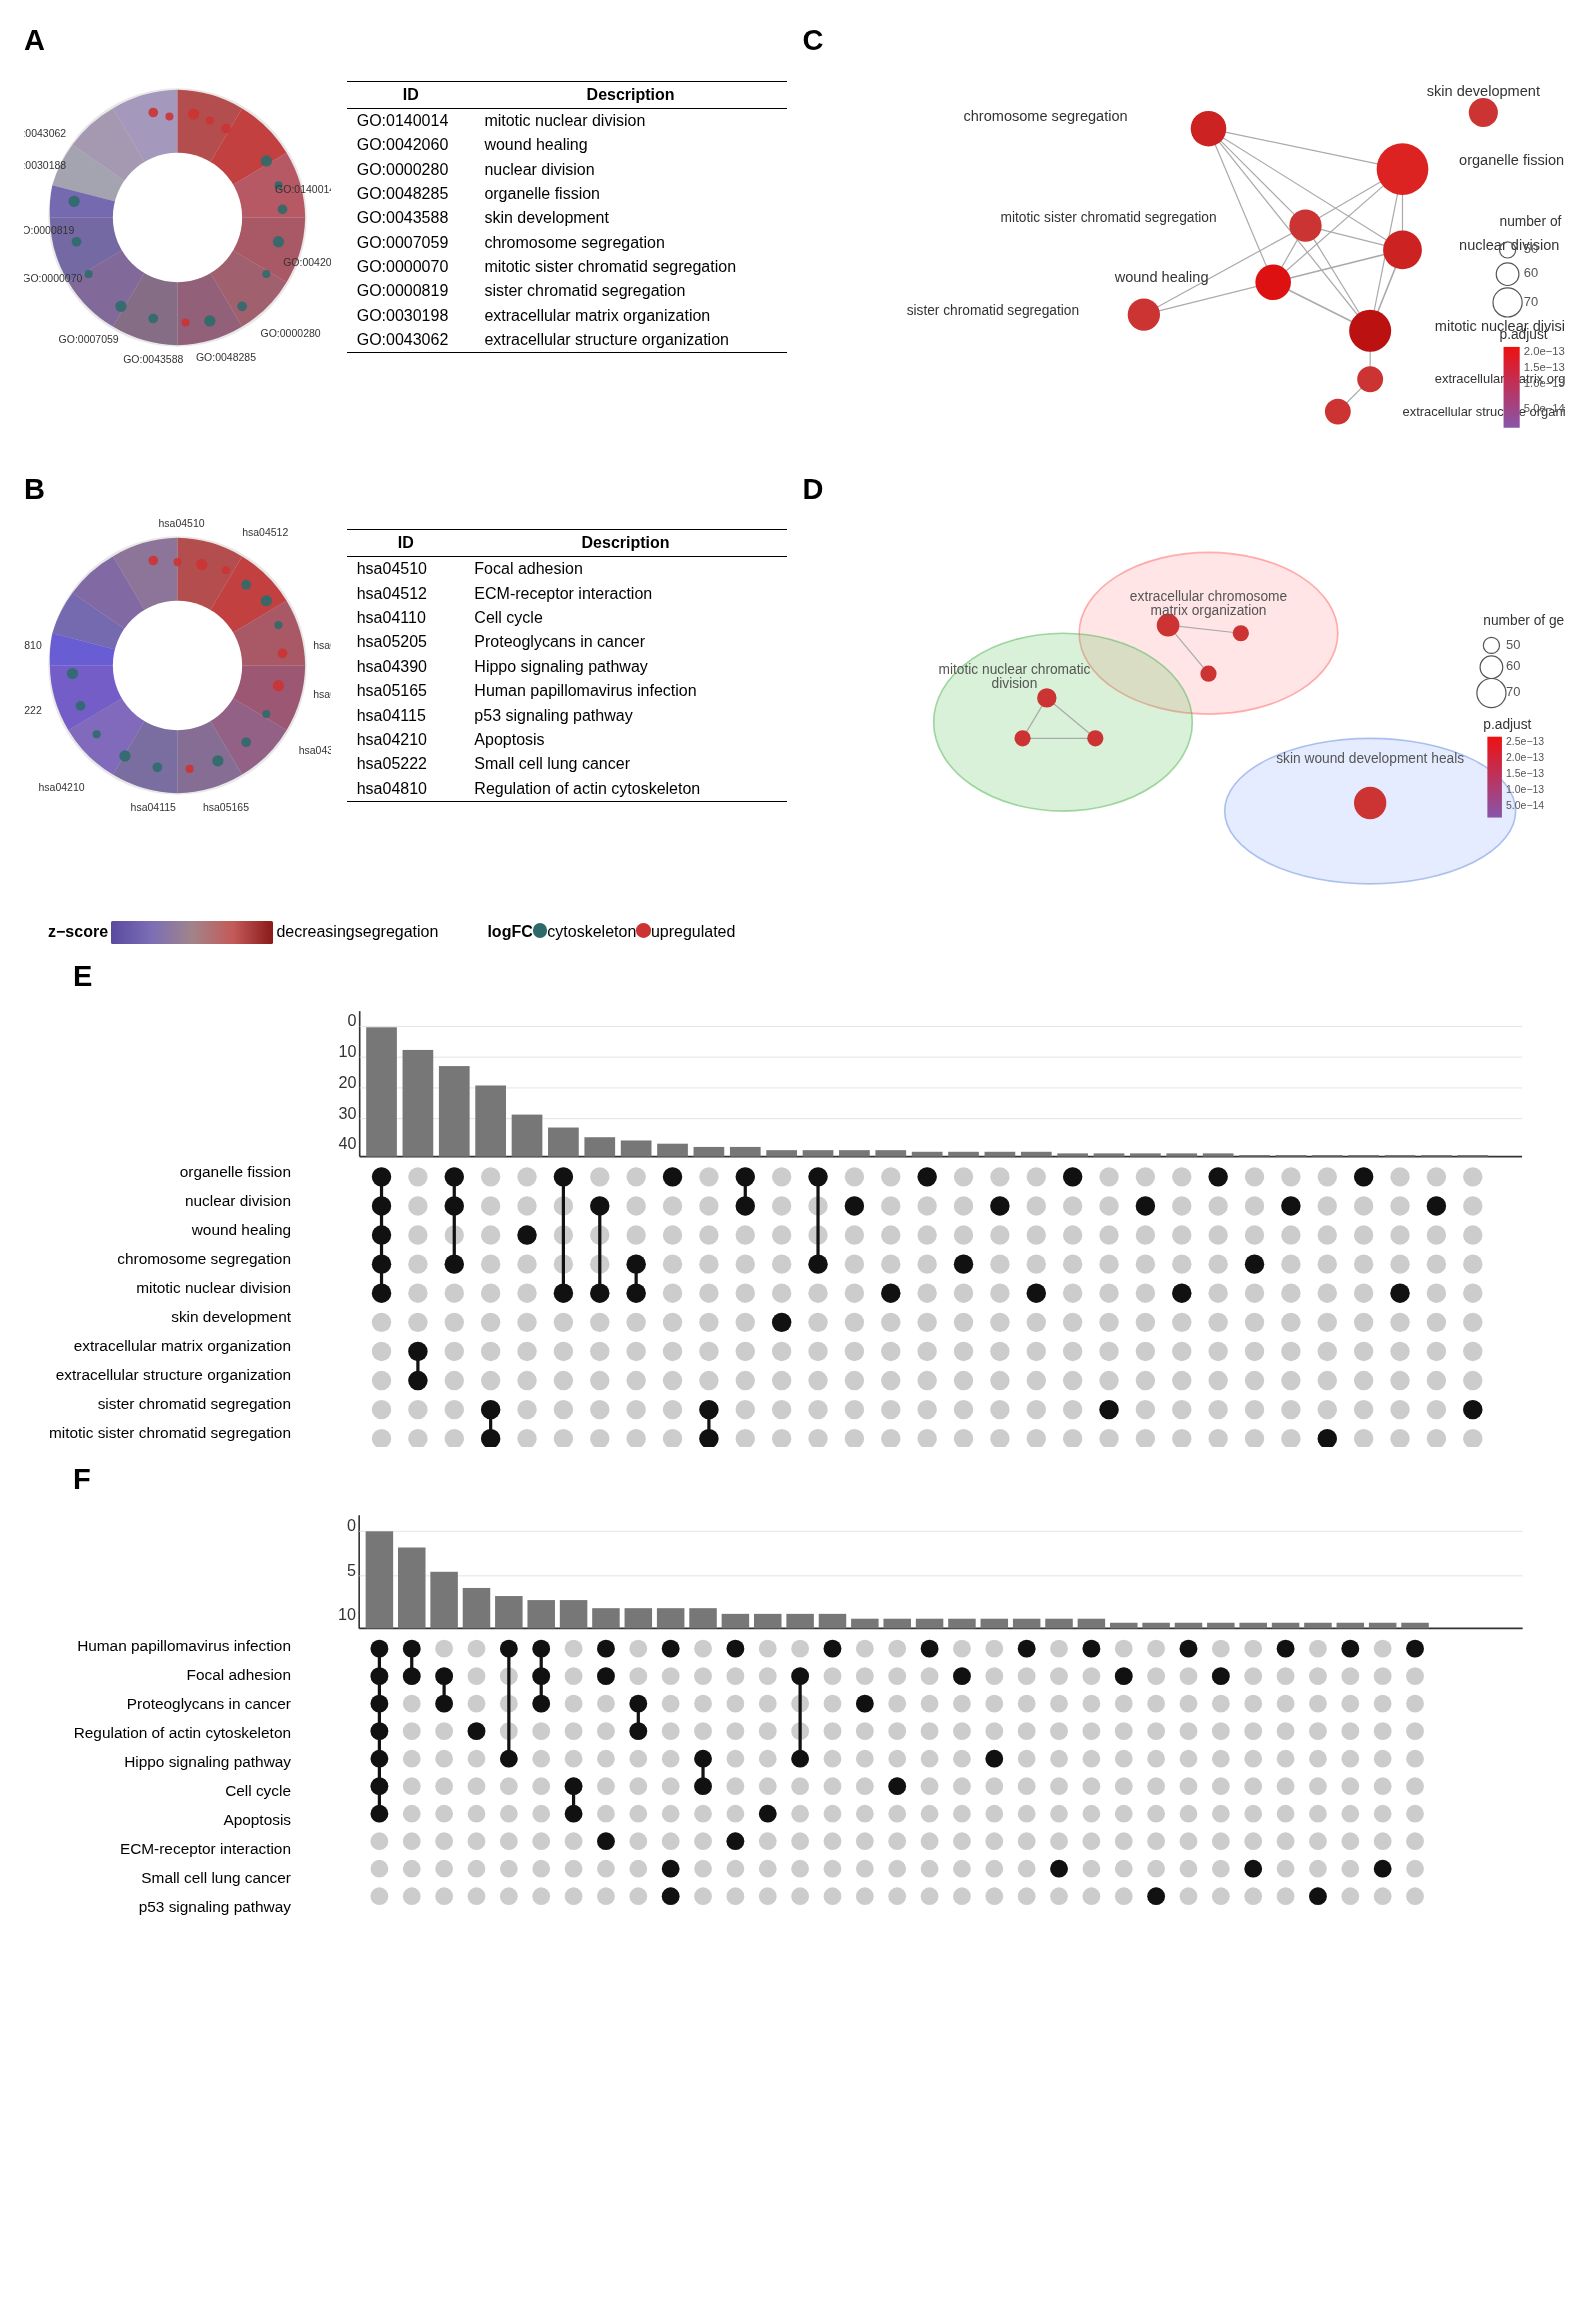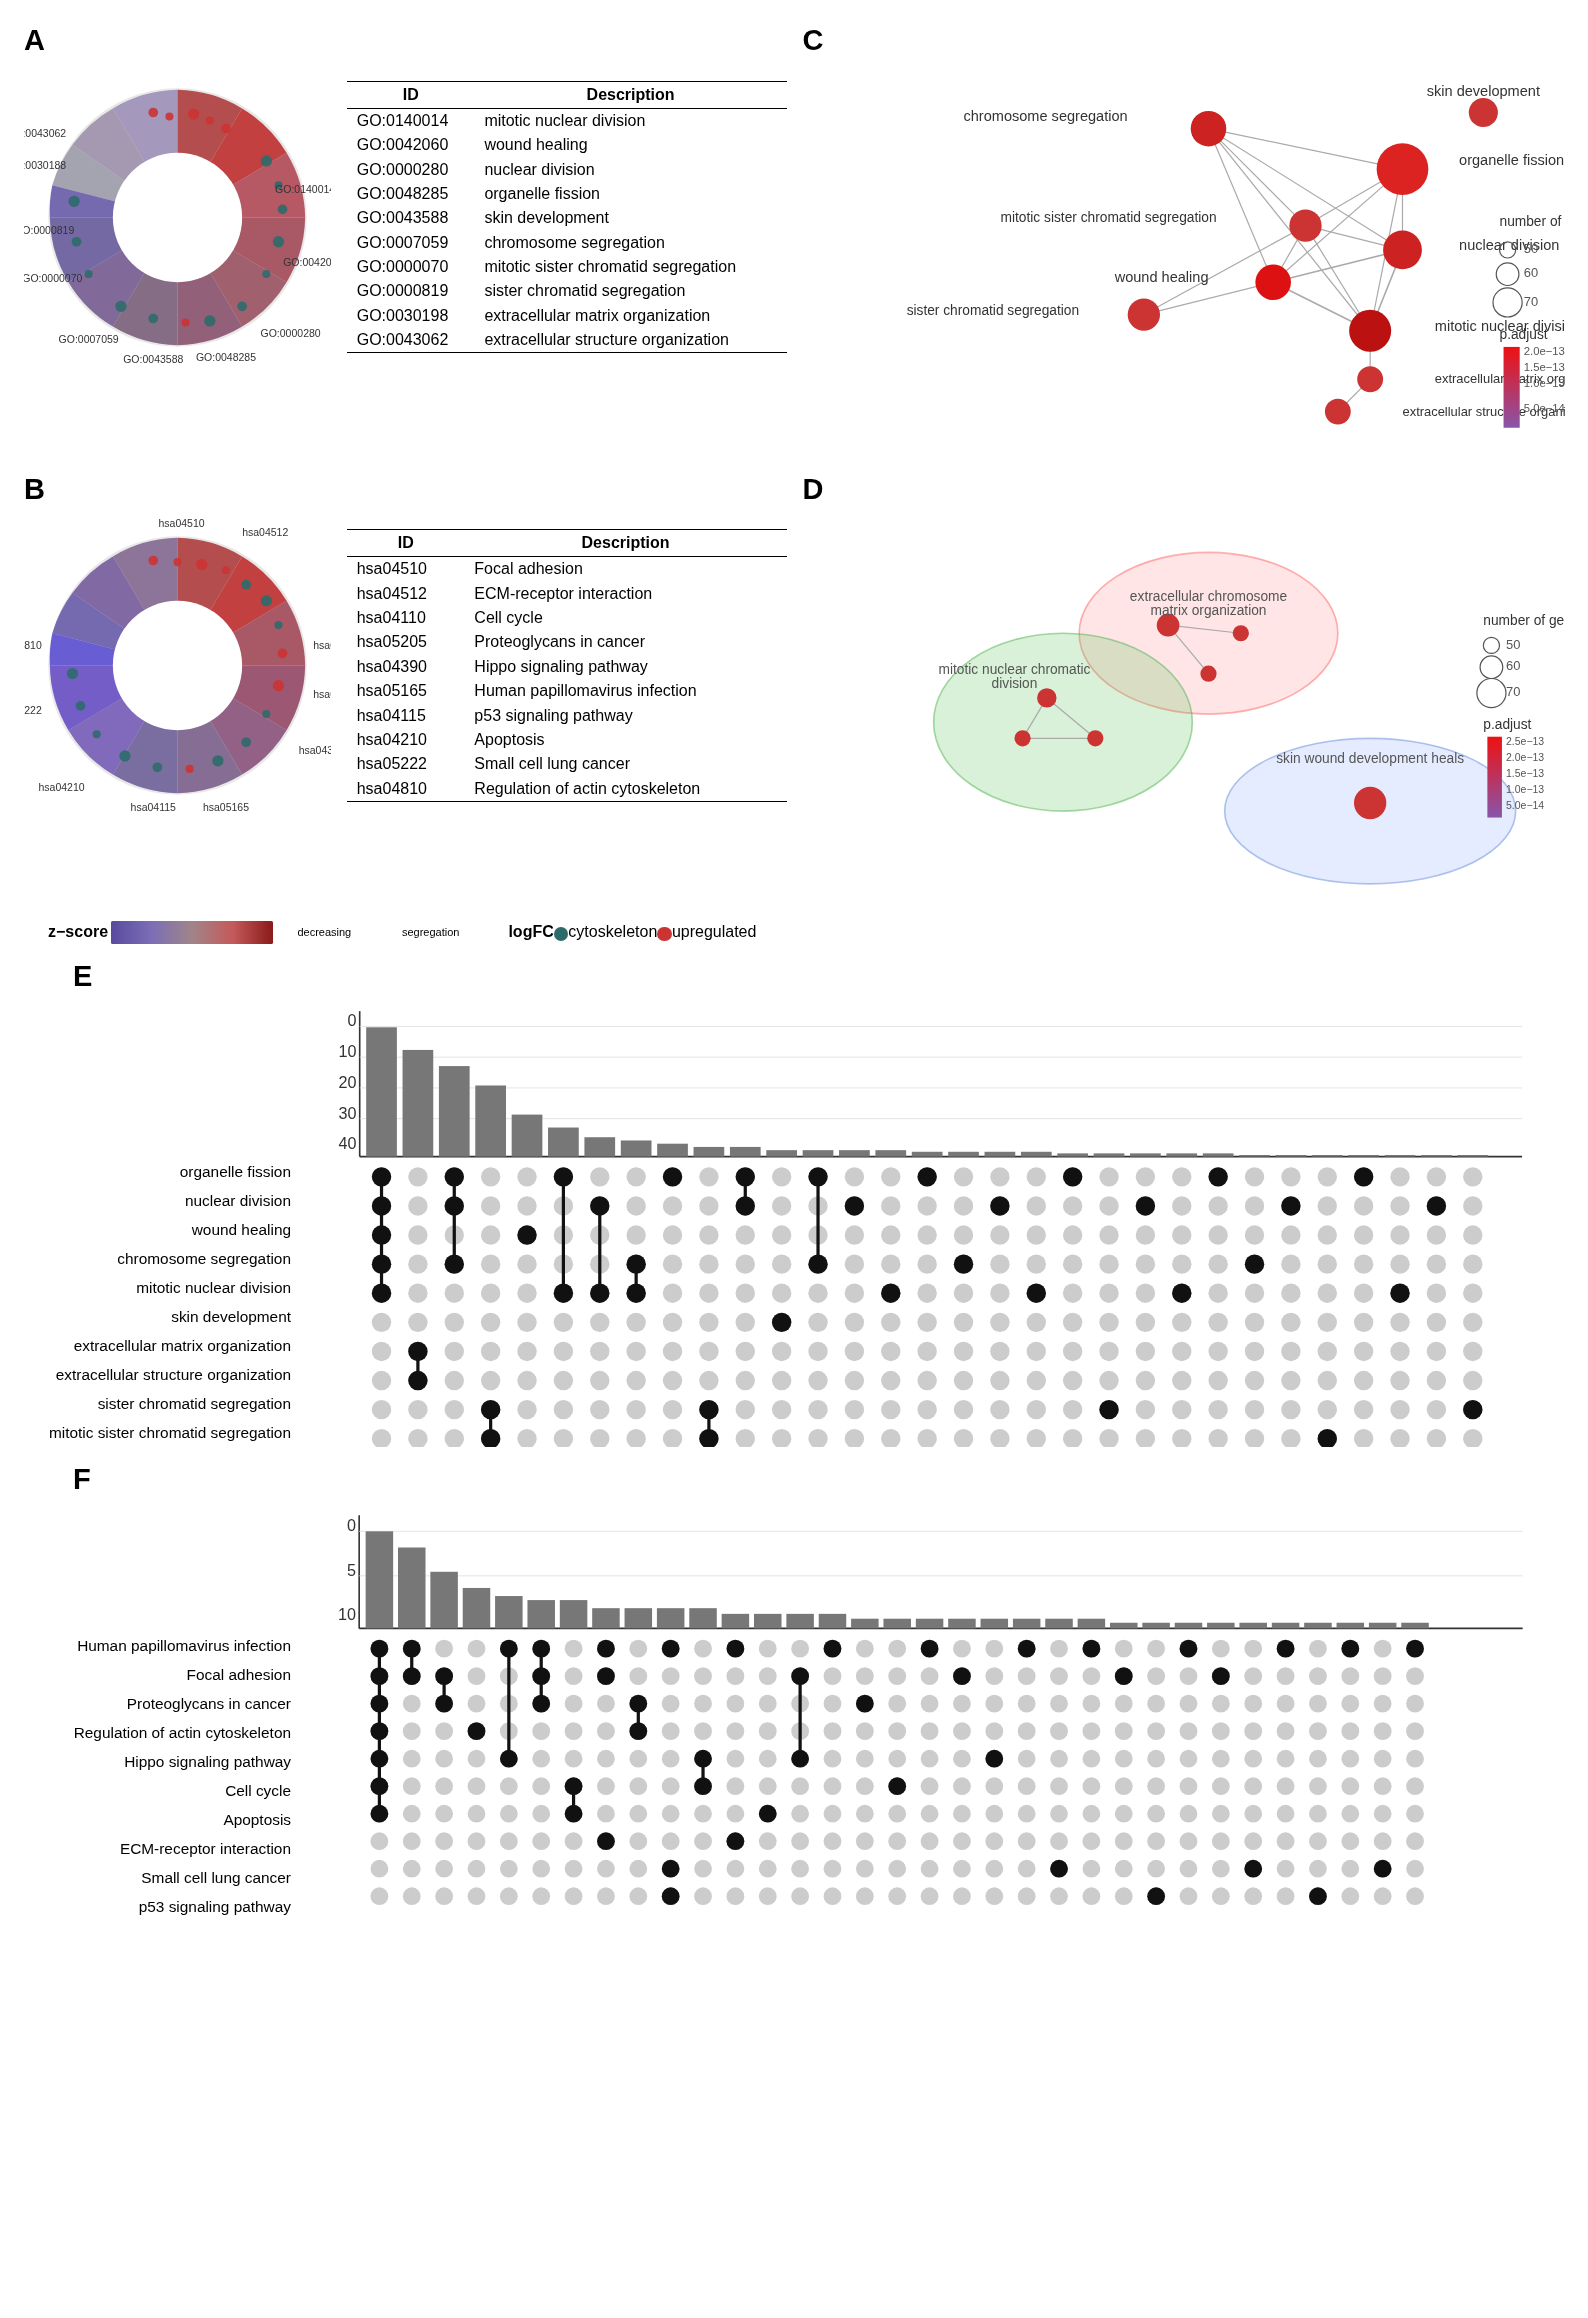--- a/index.html
+++ b/index.html
@@ -109,27 +109,26 @@
       width: 162px;
       height: 22.6px;
       background: linear-gradient(to right, #5a4a9f, #7b6eb5, #a0848a, #c45a5a, #8b1a1a);
       border-radius: 1.6px;
     }
 
     .zscore-labels {
       display: flex;
       justify-content: space-between;
       width: 162px;
-      font-size: 11px;
-      margin-left: 21px;
+      font-size: 16px;
     }
 
     .legend-logfc {
       display: flex;
-      align-items: flex-end;
+      align-items: flex-start;
       font-size: 16px;
     }
 
     .dot {
       width: 14.6px;
       height: 14.6px;
       border-radius: 50%;
     }
 
     .dot-down { background: #2d6b6b; }

